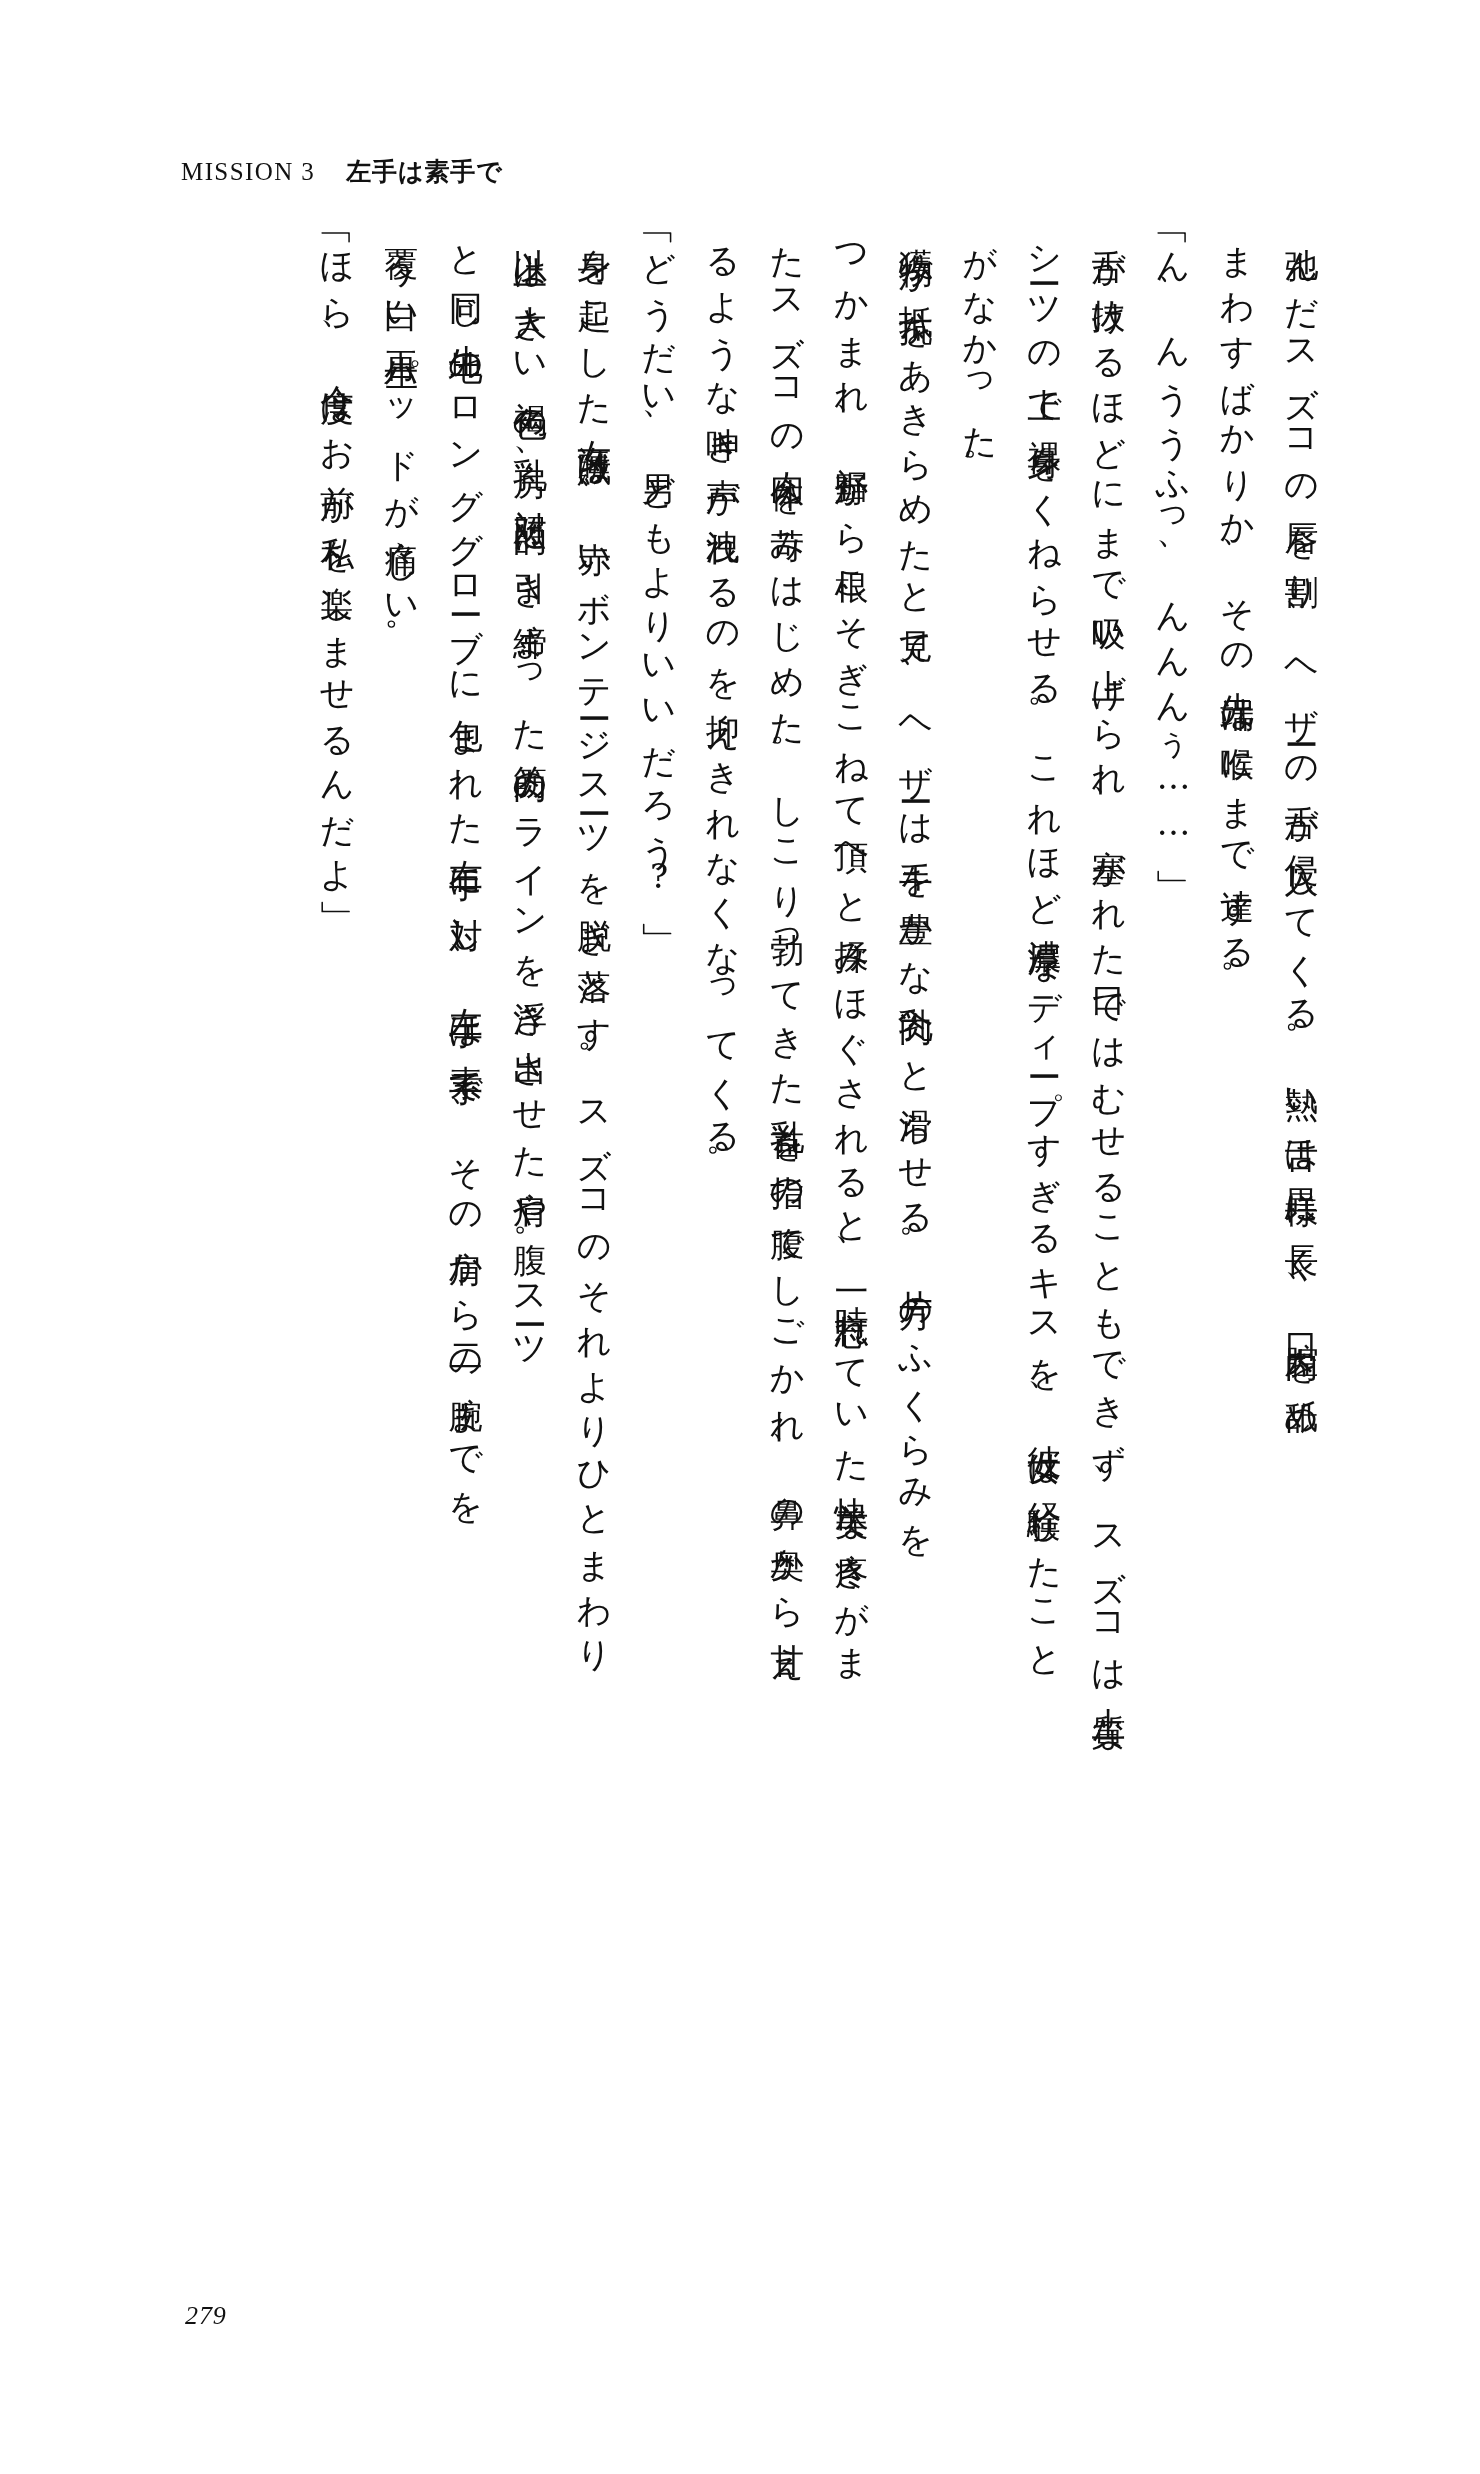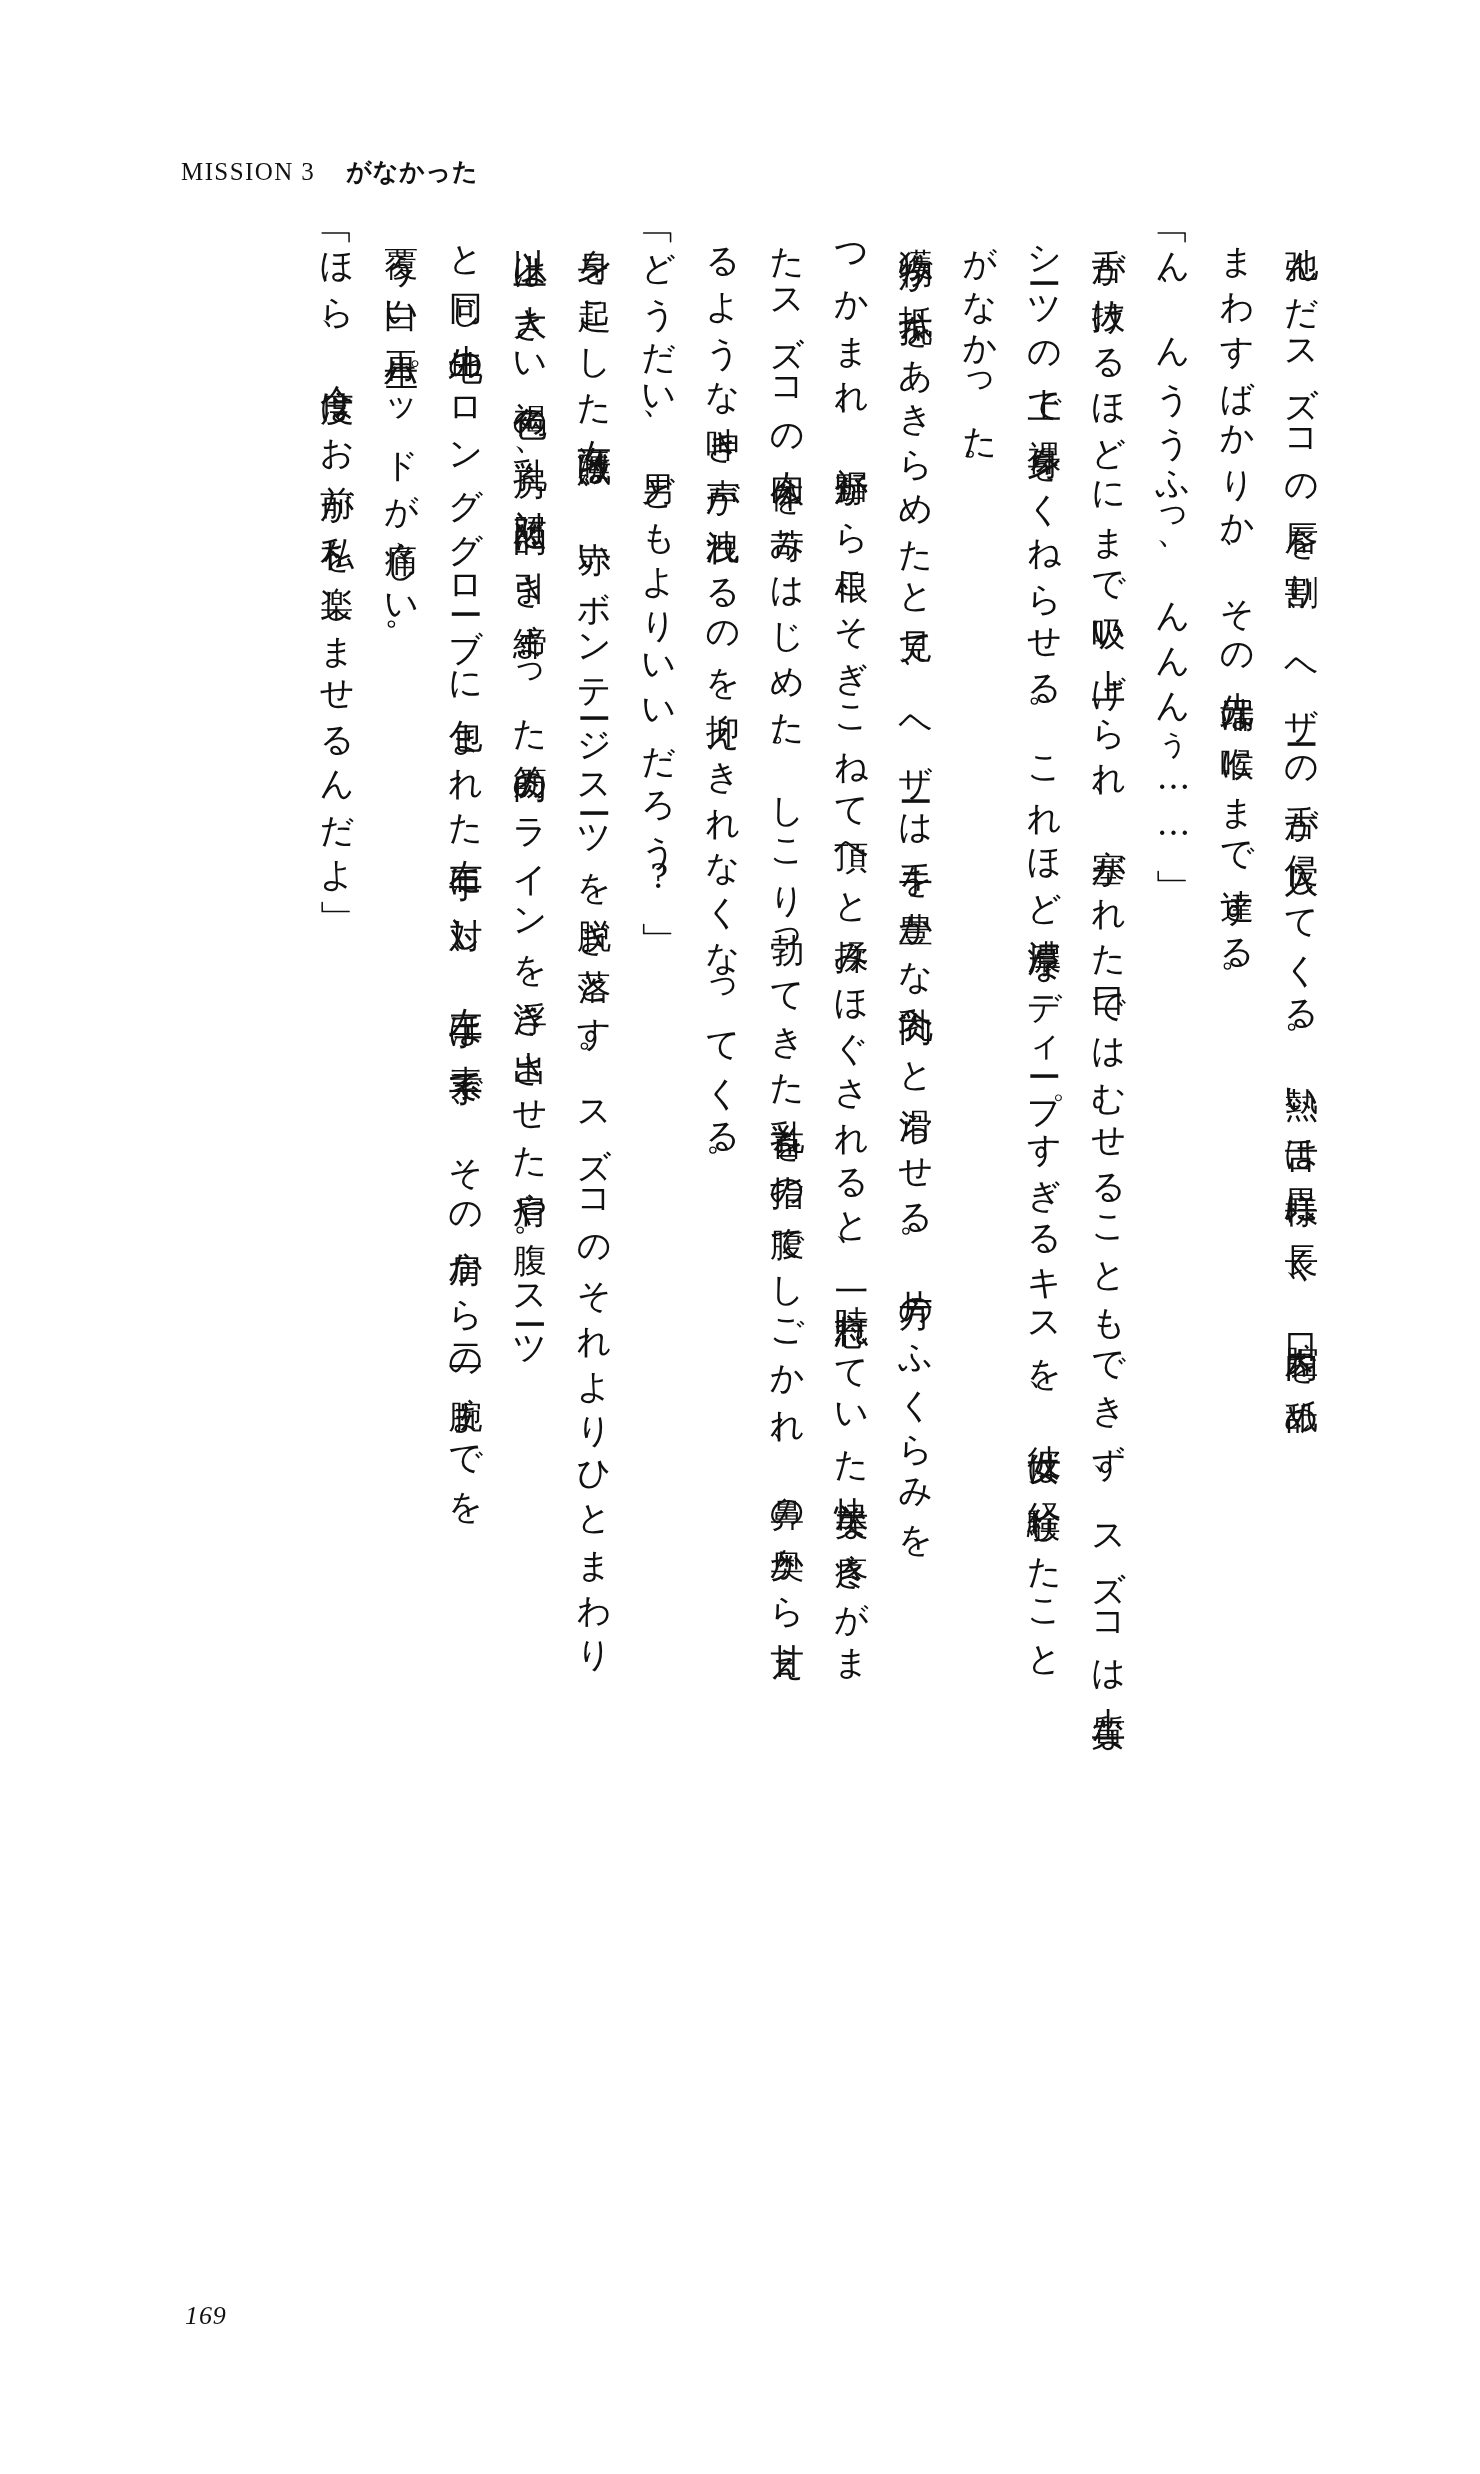--- a/index.html
+++ b/index.html
@@ -81,21 +81,21 @@
     letter-spacing: 0.9px;
   }
 </style>
 </head>
 <body>
 
 <div class="page">
 
   <div class="running-head">
     <span class="mission-label">MISSION 3</span>
-    <span class="chapter-title">がなかった</span>
+    <span class="chapter-title">左手は素手で</span>
   </div>
 
   <div class="body-area">
     <div class="tcol">弛んだスズコの唇を割り、ヘザーの舌が侵入してくる。熱い舌は異様に長く、口腔内を舐め</div>
     <div class="tcol">まわすばかりか、その先端は喉にまで達する。</div>
     <div class="tcol">「ん、んううふっ、んんんぅ……」</div>
     <div class="tcol">舌が抜けるほどにまで吸い上げられ、塞がれた口ではむせることもできず、スズコは上質な</div>
     <div class="tcol">シーツの上で裸身をくねらせる。これほど濃厚なディープすぎるキスを、彼女は経験したこと</div>
     <div class="tcol">がなかった。</div>
     <div class="tcol">獲物が抵抗をあきらめたと見て、ヘザーは手を豊かな乳肉へと滑らせる。片方のふくらみを</div>
@@ -103,16 +103,16 @@
     <div class="tcol">たスズコの肉体を苛みはじめた。しこり勃ってきた乳首を指の腹でしごかれ、鼻の奥から甘え</div>
     <div class="tcol">るような呻き声が洩れるのを抑えきれなくなってくる。</div>
     <div class="tcol">「どうだい、男どもよりいいだろう?」</div>
     <div class="tcol">身を起こした女海賊は、赤いボンテージスーツを脱ぎ落とす。スズコのそれよりひとまわり</div>
     <div class="tcol">以上は大きい褐色の乳房、対照的に引き締まった筋肉のラインを浮き出させた肩や腹。スーツ</div>
     <div class="tcol">と同じ生地のロンググローブに包まれた右手に対し、左手は素手で、その肩から二の腕までを</div>
     <div class="tcol">覆う白い再生パッドが痛々しい。</div>
     <div class="tcol">「ほら、今度はお前が私を楽しませるんだよ」</div>
   </div>
 
-  <div class="folio">169</div>
+  <div class="folio">279</div>
 
 </div>
 
 
 </body></html>

